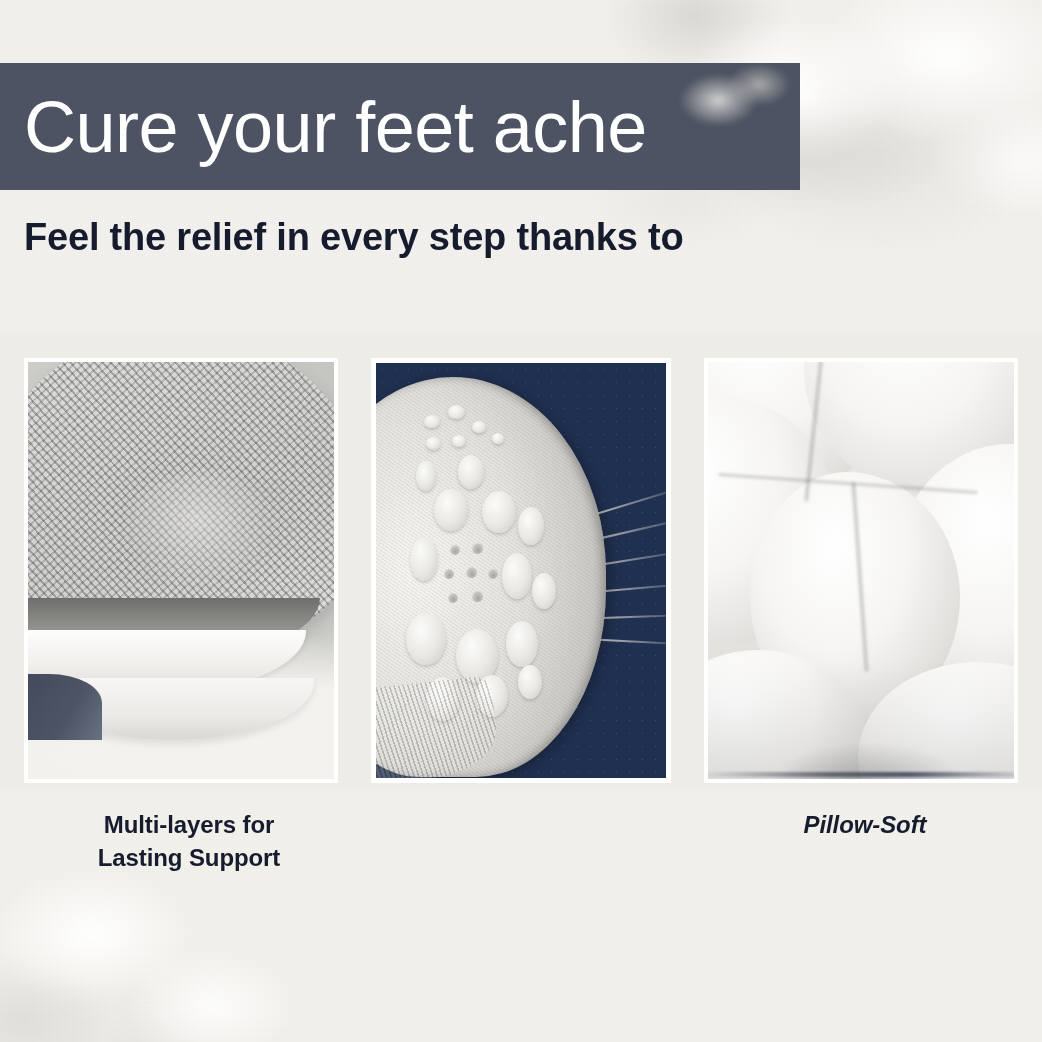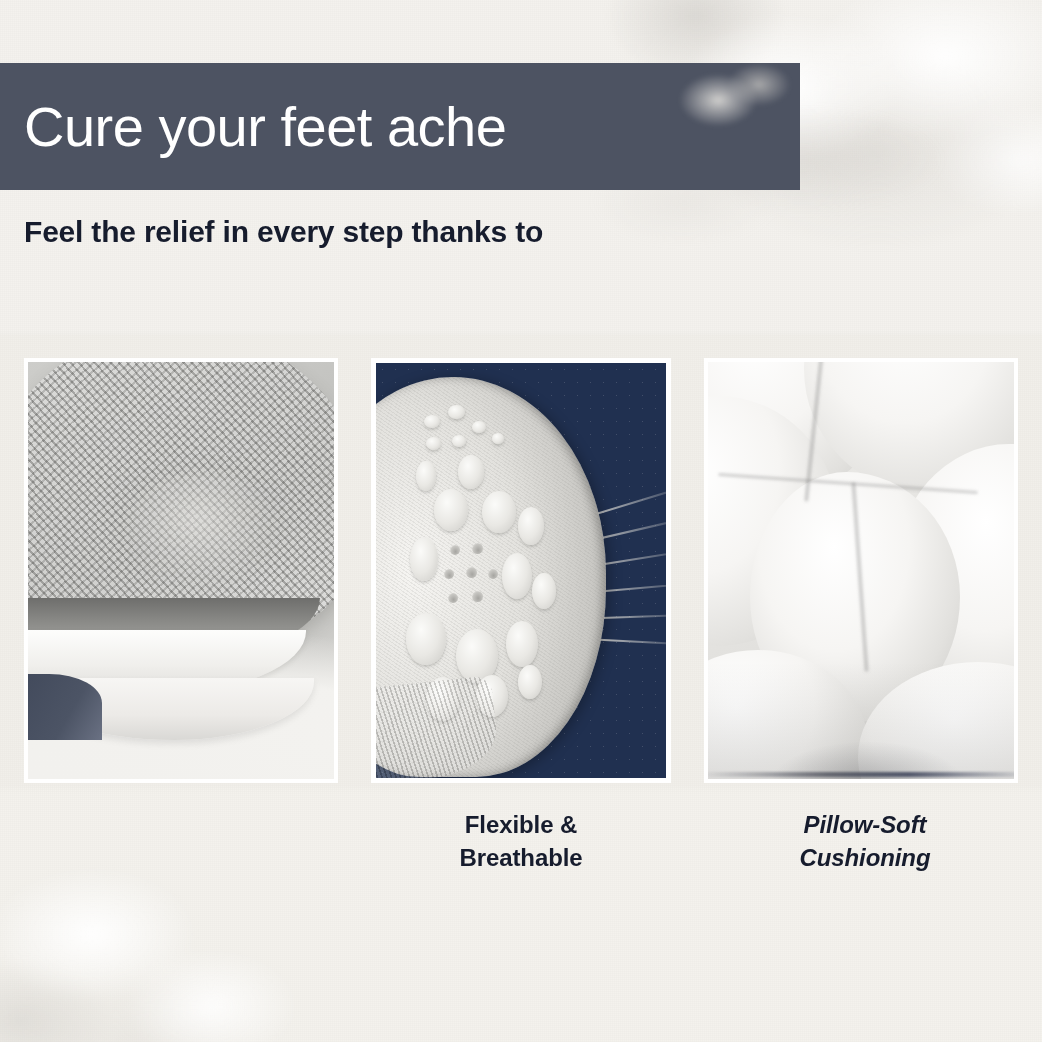--- a/index.html
+++ b/index.html
@@ -101,36 +101,36 @@
     height: 130px;
     background:
       radial-gradient(ellipse 56px 38px at 46% 64%, rgba(226,224,220,.88), rgba(255,255,255,0) 70%),
       radial-gradient(ellipse 44px 30px at 70% 52%, rgba(206,204,200,.70), rgba(255,255,255,0) 72%);
     filter: blur(2px);
     pointer-events: none;
   }
   .headline-text {
     position: relative;
     color: #ffffff;
-    font-size: 56px;
+    font-size: 72px;
     font-weight: 300;
     letter-spacing: -0.5px;
     line-height: 1;
     margin-left: 24px;
     white-space: nowrap;
   }
 
   
   .subtitle {
     position: absolute;
     left: 24px;
     top: 210px;
     width: 820px;
     color: #161c2d;
-    font-size: 30px;
+    font-size: 38px;
     font-weight: 700;
     line-height: 1.45;
     letter-spacing: -0.2px;
   }
   .subtitle span { display: block; }
 
   
   .panels {
     position: absolute;
     left: 0;
@@ -456,23 +456,22 @@
         <div class="pillow-seam ps2"></div>
         <div class="pillow-seam ps3"></div>
         <div class="pillow-shade"></div>
         <div class="ps-bottom"></div>
       </div>
     </div>
 
   </div>
 
   <div class="captions">
-    <div class="caption c2">
-      <span>Flexible &amp;</span>
-      <span>Breathable</span>
+    <div class="caption c1">
+      <span>Multi-layers for</span>
+      <span>Lasting Support</span>
     </div>
     <div class="caption c3">
       <span>Pillow-Soft</span>
-      <span>Cushioning</span>
     </div>
   </div>
 
 </div>
 
 </body></html>

